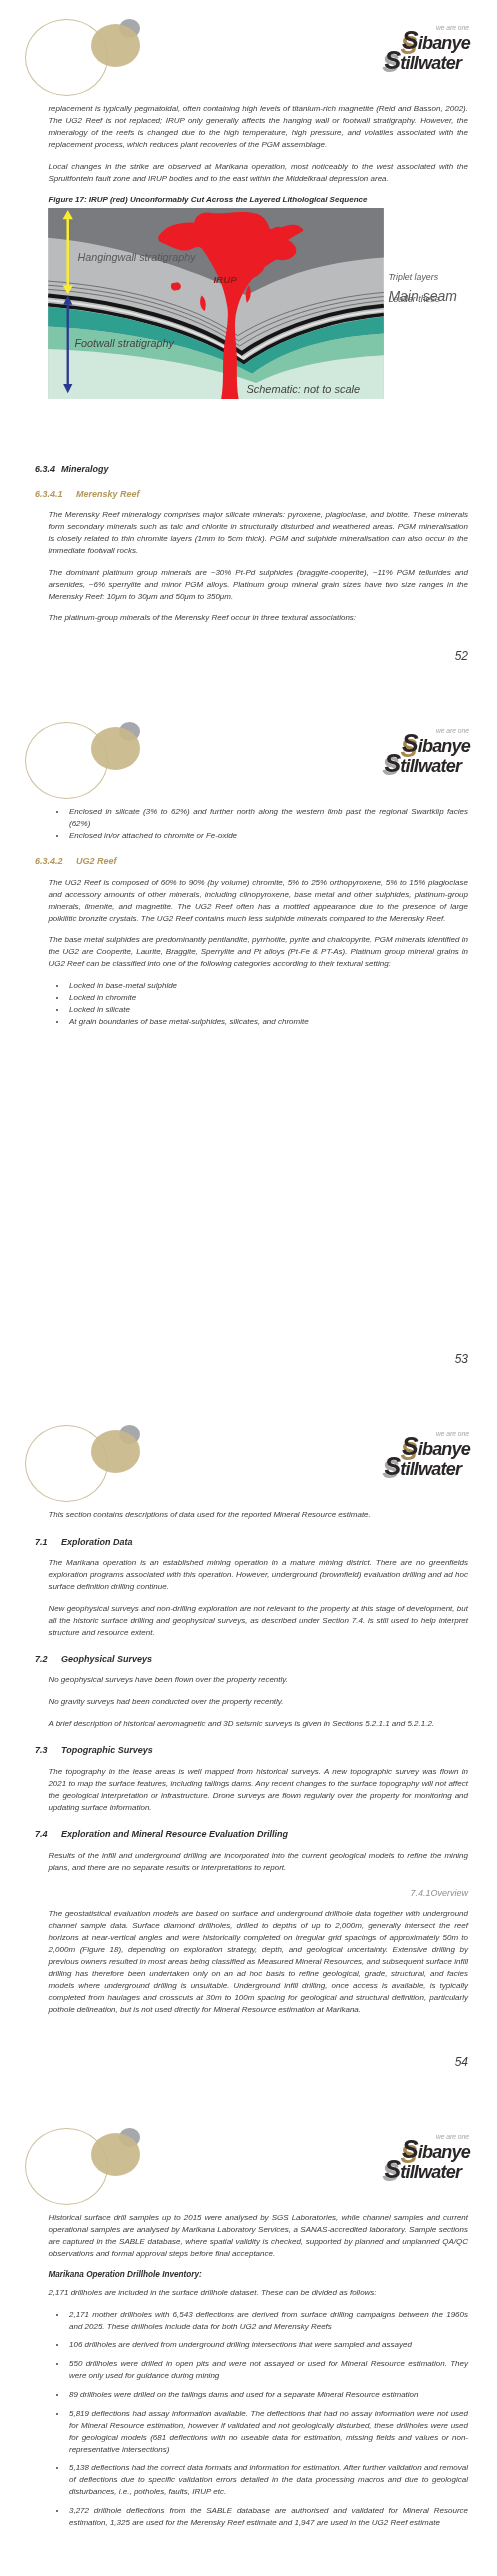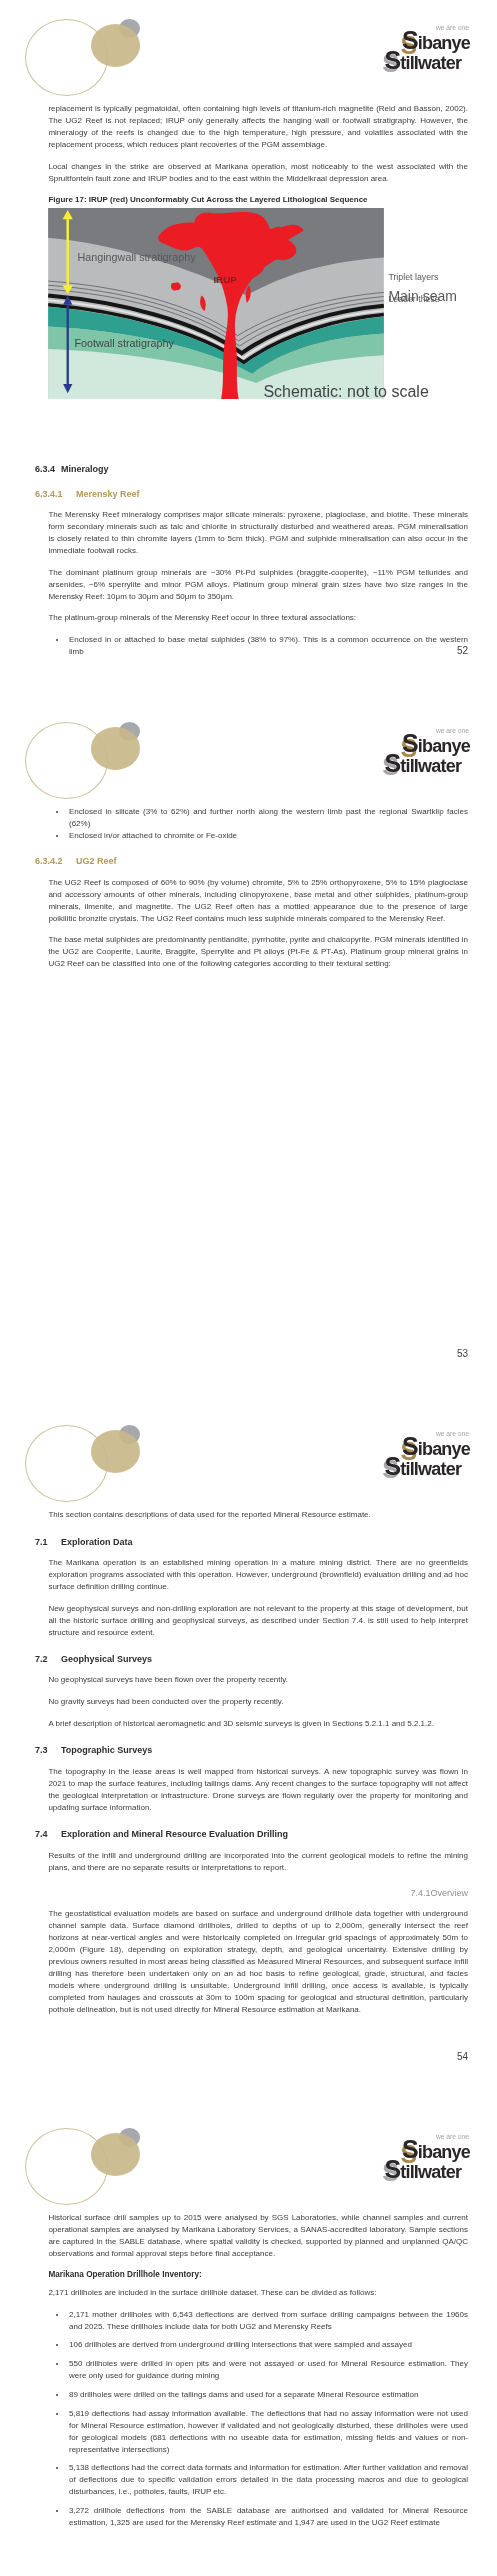--- a/index.html
+++ b/index.html
@@ -1,18 +1,18 @@
 <!DOCTYPE html>
 <html style="font-size:8.2px"><head>
 <meta charset="utf-8">
 <style>
   html,body { margin:0; padding:0; background:#ffffff; }
   body { font-family:"Liberation Sans", sans-serif; }
   .doc { width:498px; margin:0; background:#fff; }
-  .page { position:relative; width:498px; height:703px; background:#ffffff; overflow:hidden; }
+  .page { position:relative; width:498px; height:703px; background:#ffffff; overflow:hidden;font-style:italic; }
 
   
   .circle-outline { position:absolute; left:25px; top:18.5px; width:81px; height:75px;
     border:1px solid #cdc09c; border-radius:50%; background:transparent; }
   .circle-gray { position:absolute; left:119px; top:18.5px; width:21px; height:19.6px;
     background:#9d9fa2; border-radius:50%; opacity:.9; }
   .circle-tan { position:absolute; left:91px; top:24px; width:49px; height:43px;
     background:#c9b78a; border-radius:50%; opacity:.92; }
 
   
@@ -32,30 +32,30 @@
   .h2 .num { display:inline-block; min-width:26px; }
   .h3g { font-size:9px; font-weight:bold; color:#b49759; margin:14.4px 0 10.3px 0; }
   .h3g .num { display:inline-block; min-width:41px; }
   .h3gray { font-size:9px; font-weight:400; color:#8f9092; margin:14.4px 0 10.3px 0;text-align:right; }
   .h3gray .num { display:inline-block; min-width:30px; }
   .caption { font-weight:bold; font-size:8px; color:#2d2d2d; margin:7.2px 0 4.1px 13.4px; }
   .boldline { font-weight:bold; font-size:8.2px; color:#2d2d2d; margin:3.1px 0 8.2px 13.4px; }
   ul.bullets { margin:0 0 9.8px 13.4px; padding-left:18.5px; list-style:disc; }
   ul.bullets li { font-size:8px; line-height:12px; color:#3c3c3c; text-align:justify; padding-left:2.1px; }
   ul.spaced li + li { margin-top:6.7px; }
-  .pagenum { position:absolute; right:30px; bottom:47px; font-size:10px; color:#3c3c3c; }
+  .pagenum { position:absolute; right:30px; bottom:40px; font-size:12px; color:#3c3c3c; }
 
   
   .fig { position:relative; margin:0 0 15.5px 13.4px; width:419px; height:241px; }
   .fig svg { position:absolute; left:0; top:0; display:block; }
   .fig-label { position:absolute; color:#57585a; white-space:nowrap; }
   .lbl-hanging { left:29px; top:43px; font-size:10.8px; }
   .lbl-irup { left:165px; top:66px; font-size:9.8px; font-weight:600; color:#8c1b15; }
   .lbl-footwall { left:26px; top:129px; font-size:10.8px; color:#434345; }
-  .lbl-schem { left:215px; top:175px; font-size:16px; color:#434345; }
+  .lbl-schem { left:198px; top:175px; font-size:11px; color:#434345; }
   .lbl-triplet { left:340px; top:64px; font-size:8.8px; }
   .lbl-leader { left:340px; top:86px; font-size:8.8px; }
   .lbl-main { left:340px; top:80px; font-size:14px; }
 </style>
 </head>
 <body>
 
 <div class="doc">
 
   <div class="page">
@@ -106,23 +106,20 @@
         <div class="fig-label lbl-triplet">Triplet layers</div>
         <div class="fig-label lbl-leader">Leader these</div>
         <div class="fig-label lbl-main">Main seam</div>
       </div>
 
       <div class="h2"><span class="num">6.3.4</span><span>Mineralogy</span></div>
       <div class="h3g"><span class="num">6.3.4.1</span><span>Merensky Reef</span></div>
       <p class="body">The Merensky Reef mineralogy comprises major silicate minerals: pyroxene, plagioclase, and biotite. These minerals form secondary minerals such as talc and chlorite in structurally disturbed and weathered areas. PGM mineralisation is closely related to thin chromite layers (1mm to 5cm thick). PGM and sulphide mineralisation can also occur in the immediate footwall rocks.</p>
       <p class="body">The dominant platinum group minerals are ~30% Pt-Pd sulphides (braggite-cooperite), ~11% PGM tellurides and arsenides, ~6% sperrylite and minor PGM alloys. Platinum group mineral grain sizes have two size ranges in the Merensky Reef: 10μm to 30μm and 50μm to 350μm.</p>
       <p class="body">The platinum-group minerals of the Merensky Reef occur in three textural associations:</p>
-      <ul class="bullets">
-        <li>Enclosed in or attached to base metal sulphides (38% to 97%). This is a common occurrence on the western limb</li>
-      </ul>
     </div>
     <div class="pagenum">52</div>
   </div>
 
   <div class="page">
     <div class="circle-outline"></div>
     <div class="circle-gray"></div>
     <div class="circle-tan"></div>
     <div class="brand">
       <div class="tagline">we are one</div>
@@ -131,20 +128,26 @@
     </div>
 
     <div class="content">
       <ul class="bullets">
         <li>Enclosed in silicate (3% to 62%) and further north along the western limb past the regional Swartklip facies (62%)</li>
         <li>Enclosed in/or attached to chromite or Fe-oxide</li>
       </ul>
       <div class="h3g"><span class="num">6.3.4.2</span><span>UG2 Reef</span></div>
       <p class="body">The UG2 Reef is composed of 60% to 90% (by volume) chromite, 5% to 25% orthopyroxene, 5% to 15% plagioclase and accessory amounts of other minerals, including clinopyroxene, base metal and other sulphides, platinum-group minerals, ilmenite, and magnetite. The UG2 Reef often has a mottled appearance due to the presence of large poikilitic bronzite crystals. The UG2 Reef contains much less sulphide minerals compared to the Merensky Reef.</p>
       <p class="body">The base metal sulphides are predominantly pentlandite, pyrrhotite, pyrite and chalcopyrite. PGM minerals identified in the UG2 are Cooperite, Laurite, Braggite, Sperrylite and Pt alloys (Pt-Fe &amp; PT-As). Platinum group mineral grains in UG2 Reef can be classified into one of the following categories according to their textural setting:</p>
+      <ul class="bullets">
+        <li>Locked in base-metal sulphide</li>
+        <li>Locked in chromite</li>
+        <li>Locked in silicate</li>
+        <li>At grain boundaries of base metal-sulphides, silicates, and chromite</li>
+      </ul>
     </div>
     <div class="pagenum">53</div>
   </div>
 
   <div class="page">
     <div class="circle-outline"></div>
     <div class="circle-gray"></div>
     <div class="circle-tan"></div>
     <div class="brand">
       <div class="tagline">we are one</div>

